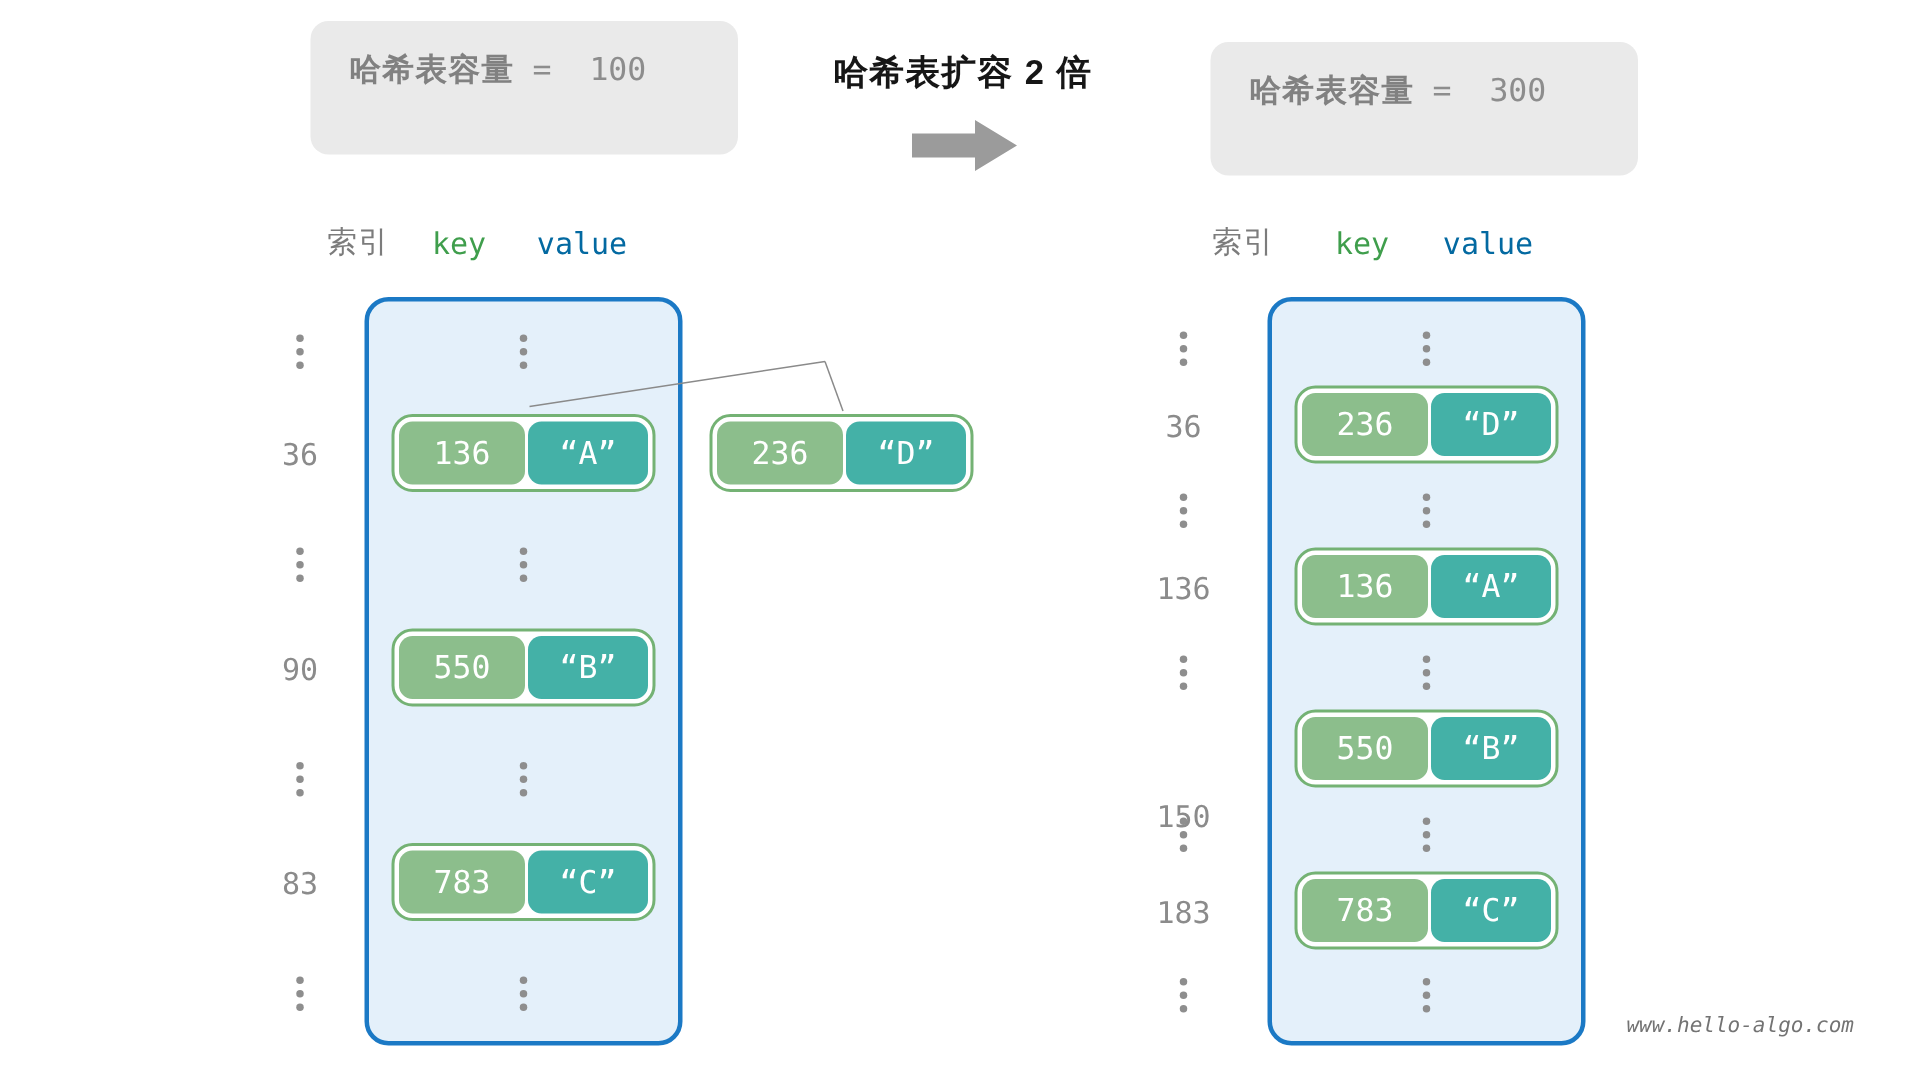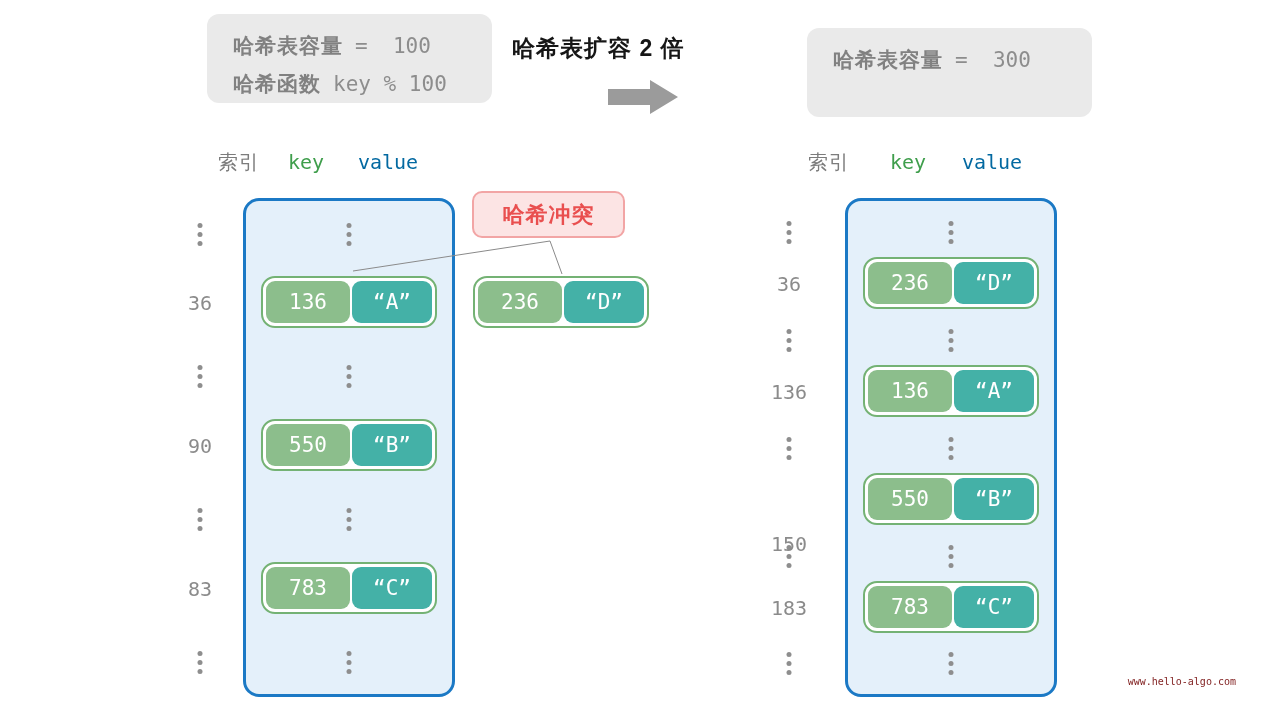--- a/index.html
+++ b/index.html
@@ -10,21 +10,21 @@
   
   .gray-box {
     position:absolute; width:285px; height:89px; background:#eaeaea;
     border-radius:12px; box-sizing:border-box; padding:13px 0 0 26px;
   }
   .gline { height:38px; line-height:38px; font-size:21px; white-space:pre; }
   .cjk-label { font-weight:bold; color:#818181; letter-spacing:1px; }
   .mono-val { font-family:"DejaVu Sans Mono", monospace; color:#8d8d8d; margin-left:12px; }
   
   .main-title {
-    position:absolute; left:512px; top:33px; width:260px; 
+    position:absolute; left:512px; top:33px; width:260px; text-align:center;
     font-size:23px; font-weight:bold; color:#161616; letter-spacing:1px; white-space:pre;
   }
   .arrow-svg { position:absolute; left:608px; top:80px; }
   
   .col-hdr { position:absolute; top:150px; transform:translateX(-50%); font-size:20px; line-height:24px; white-space:nowrap; }
   .hdr-index { color:#7c7c7c; letter-spacing:1px;margin-left:40px; }
   .hdr-key   { font-family:"DejaVu Sans Mono", monospace; color:#3f9e4c; }
   .hdr-value { font-family:"DejaVu Sans Mono", monospace; color:#0369a1; }
   
   .bucket-box {
@@ -55,31 +55,30 @@
   .collision-box {
     position:absolute; left:472px; top:191px; width:153px; height:47px; box-sizing:border-box;
     background:#fce4e4; border:2px solid #f2a5a5; border-radius:10px;
     display:flex; align-items:center; justify-content:center;
     font-size:22px; font-weight:bold; color:#e94f4f; letter-spacing:1px;
   }
   .lines-svg { position:absolute; left:0; top:0; pointer-events:none; }
   
   .watermark {
     position:absolute; right:44px; top:676px;
-    font-family:"DejaVu Sans Mono", monospace; font-size:10px; color:#7f1d1d;
+    font-family:"DejaVu Sans Mono", monospace; font-size:14px; color:#737373;font-style:italic;
   }
 </style>
 </head>
 <body>
 
 <div class="stage">
 
   <div class="gray-box" style="left:207px; top:14px;">
     <div class="gline"><span class="cjk-label">哈希表容量</span><span class="mono-val">=  100</span></div>
-    <div class="gline"><span class="cjk-label">哈希函数</span><span class="mono-val">key % 100</span></div>
   </div>
 
   <div class="main-title">哈希表扩容 2 倍</div>
   <svg class="arrow-svg" width="72" height="35" viewBox="0 0 72 35">
     <polygon points="0,9 42,9 42,0 70,17 42,34 42,25 0,25" fill="#9b9b9b"></polygon>
   </svg>
 
   <div class="gray-box" style="left:807px; top:28px;">
     <div class="gline"><span class="cjk-label">哈希表容量</span><span class="mono-val">=  300</span></div>
   </div>
@@ -152,21 +151,20 @@
     <div class="cell cell-key">550</div>
     <div class="cell cell-val">“B”</div>
   </div>
 
   <div class="idx-label" style="left:200px; top:578px;">83</div>
   <div class="pill" style="left:349px; top:562px;">
     <div class="cell cell-key">783</div>
     <div class="cell cell-val">“C”</div>
   </div>
 
-  <div class="collision-box">哈希冲突</div>
   <div class="pill" style="left:561px; top:276px;">
     <div class="cell cell-key">236</div>
     <div class="cell cell-val">“D”</div>
   </div>
 
   <div class="dots" style="left:789px; top:221px;">
       <i></i>
       <i></i>
       <i></i>
     </div>

